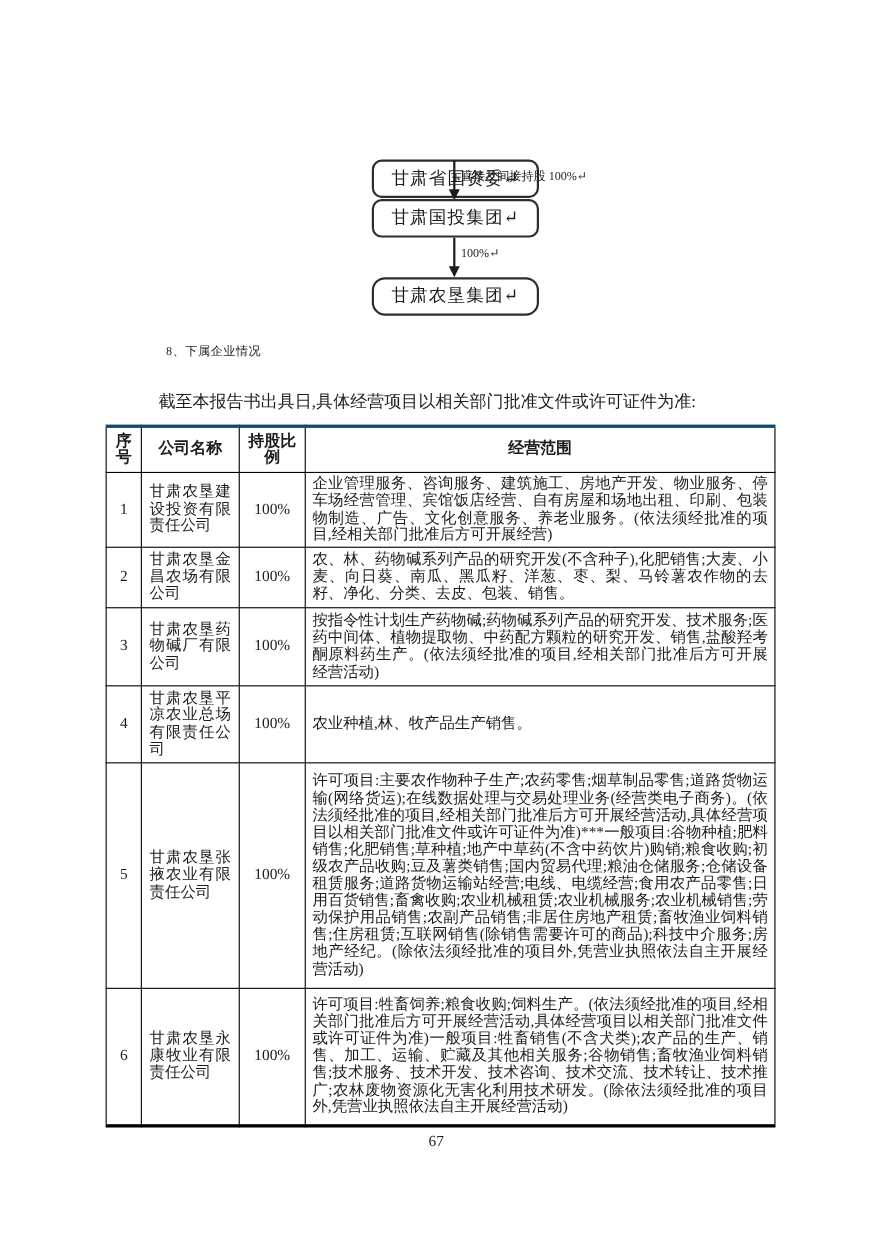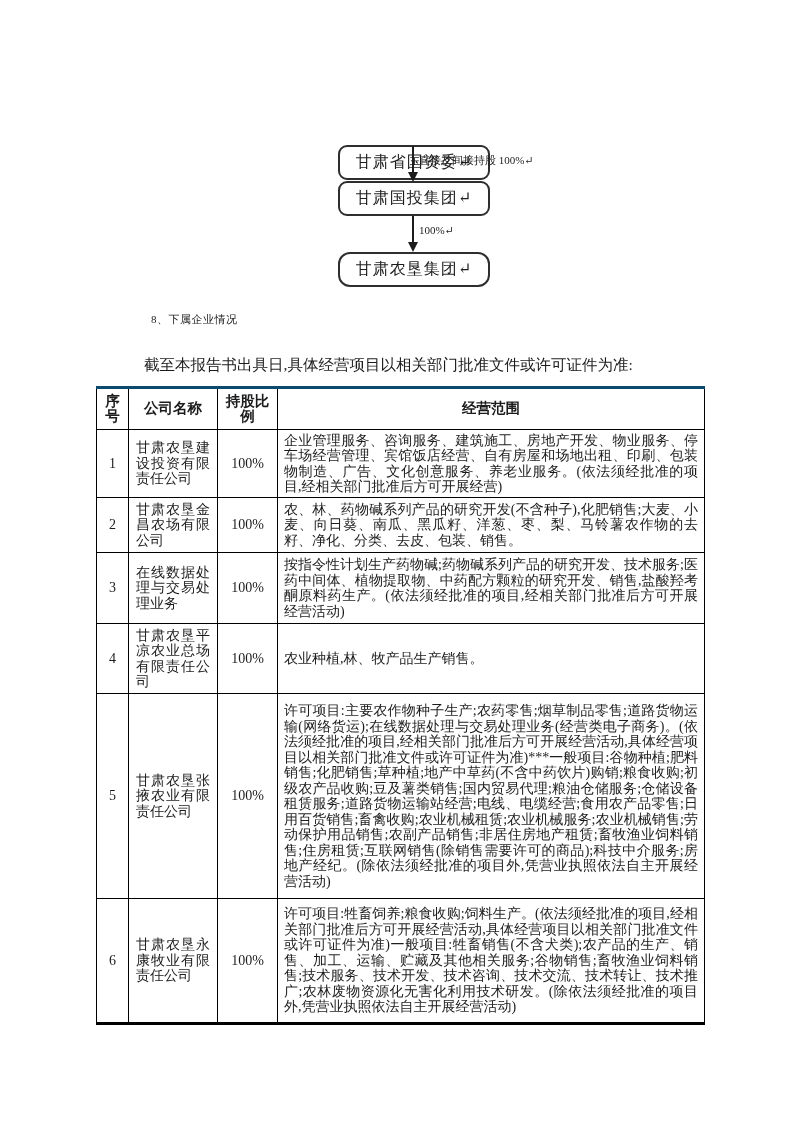--- a/index.html
+++ b/index.html
@@ -171,21 +171,21 @@
           <td class="col-scope">企业管理服务、咨询服务、建筑施工、房地产开发、物业服务、停车场经营管理、宾馆饭店经营、自有房屋和场地出租、印刷、包装物制造、广告、文化创意服务、养老业服务。(依法须经批准的项目,经相关部门批准后方可开展经营)</td>
         </tr>
         <tr>
           <td class="col-no">2</td>
           <td class="col-name">甘肃农垦金昌农场有限公司</td>
           <td class="col-ratio">100%</td>
           <td class="col-scope">农、林、药物碱系列产品的研究开发(不含种子),化肥销售;大麦、小麦、向日葵、南瓜、黑瓜籽、洋葱、枣、梨、马铃薯农作物的去籽、净化、分类、去皮、包装、销售。</td>
         </tr>
         <tr>
           <td class="col-no">3</td>
-          <td class="col-name">在线数据处理与交易处理业务</td>
+          <td class="col-name">甘肃农垦药物碱厂有限公司</td>
           <td class="col-ratio">100%</td>
           <td class="col-scope">按指令性计划生产药物碱;药物碱系列产品的研究开发、技术服务;医药中间体、植物提取物、中药配方颗粒的研究开发、销售,盐酸羟考酮原料药生产。(依法须经批准的项目,经相关部门批准后方可开展经营活动)</td>
         </tr>
         <tr>
           <td class="col-no">4</td>
           <td class="col-name">甘肃农垦平凉农业总场有限责任公司</td>
           <td class="col-ratio">100%</td>
           <td class="col-scope">农业种植,林、牧产品生产销售。</td>
         </tr>
         <tr>
@@ -196,14 +196,15 @@
         </tr>
         <tr>
           <td class="col-no">6</td>
           <td class="col-name">甘肃农垦永康牧业有限责任公司</td>
           <td class="col-ratio">100%</td>
           <td class="col-scope">许可项目:牲畜饲养;粮食收购;饲料生产。(依法须经批准的项目,经相关部门批准后方可开展经营活动,具体经营项目以相关部门批准文件或许可证件为准)一般项目:牲畜销售(不含犬类);农产品的生产、销售、加工、运输、贮藏及其他相关服务;谷物销售;畜牧渔业饲料销售;技术服务、技术开发、技术咨询、技术交流、技术转让、技术推广;农林废物资源化无害化利用技术研发。(除依法须经批准的项目外,凭营业执照依法自主开展经营活动)</td>
         </tr>
       </tbody>
   </table>
 
+  <div class="page-number">67</div>
 
 </div>
 
 </body></html>

